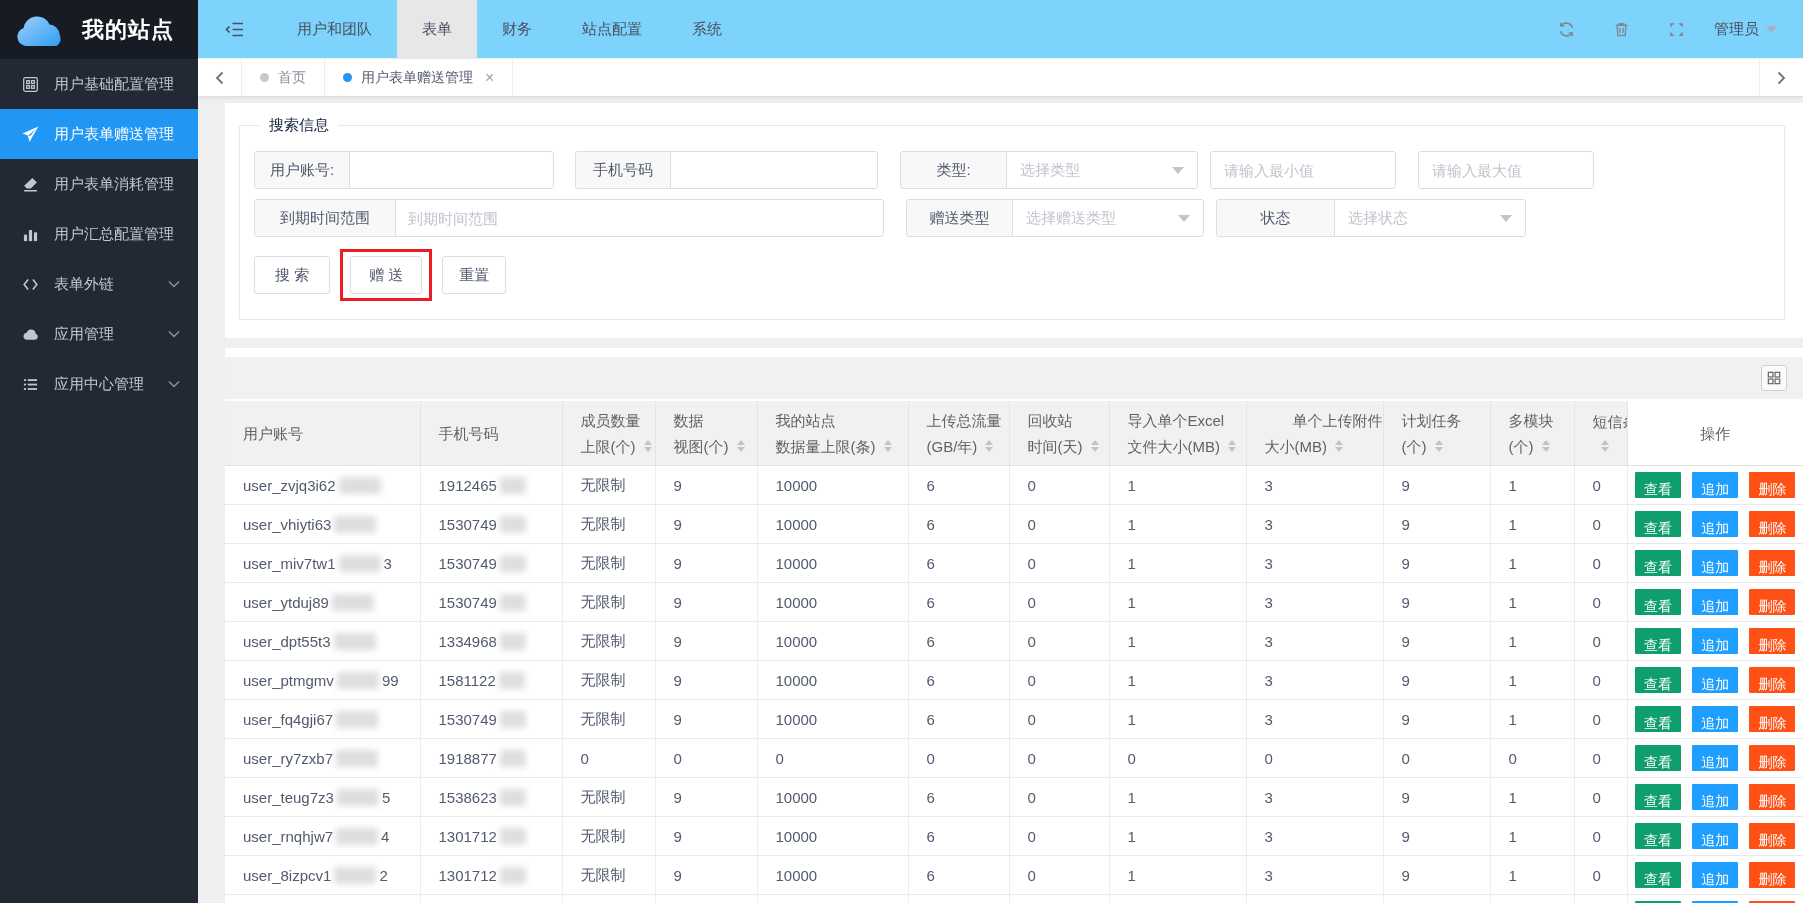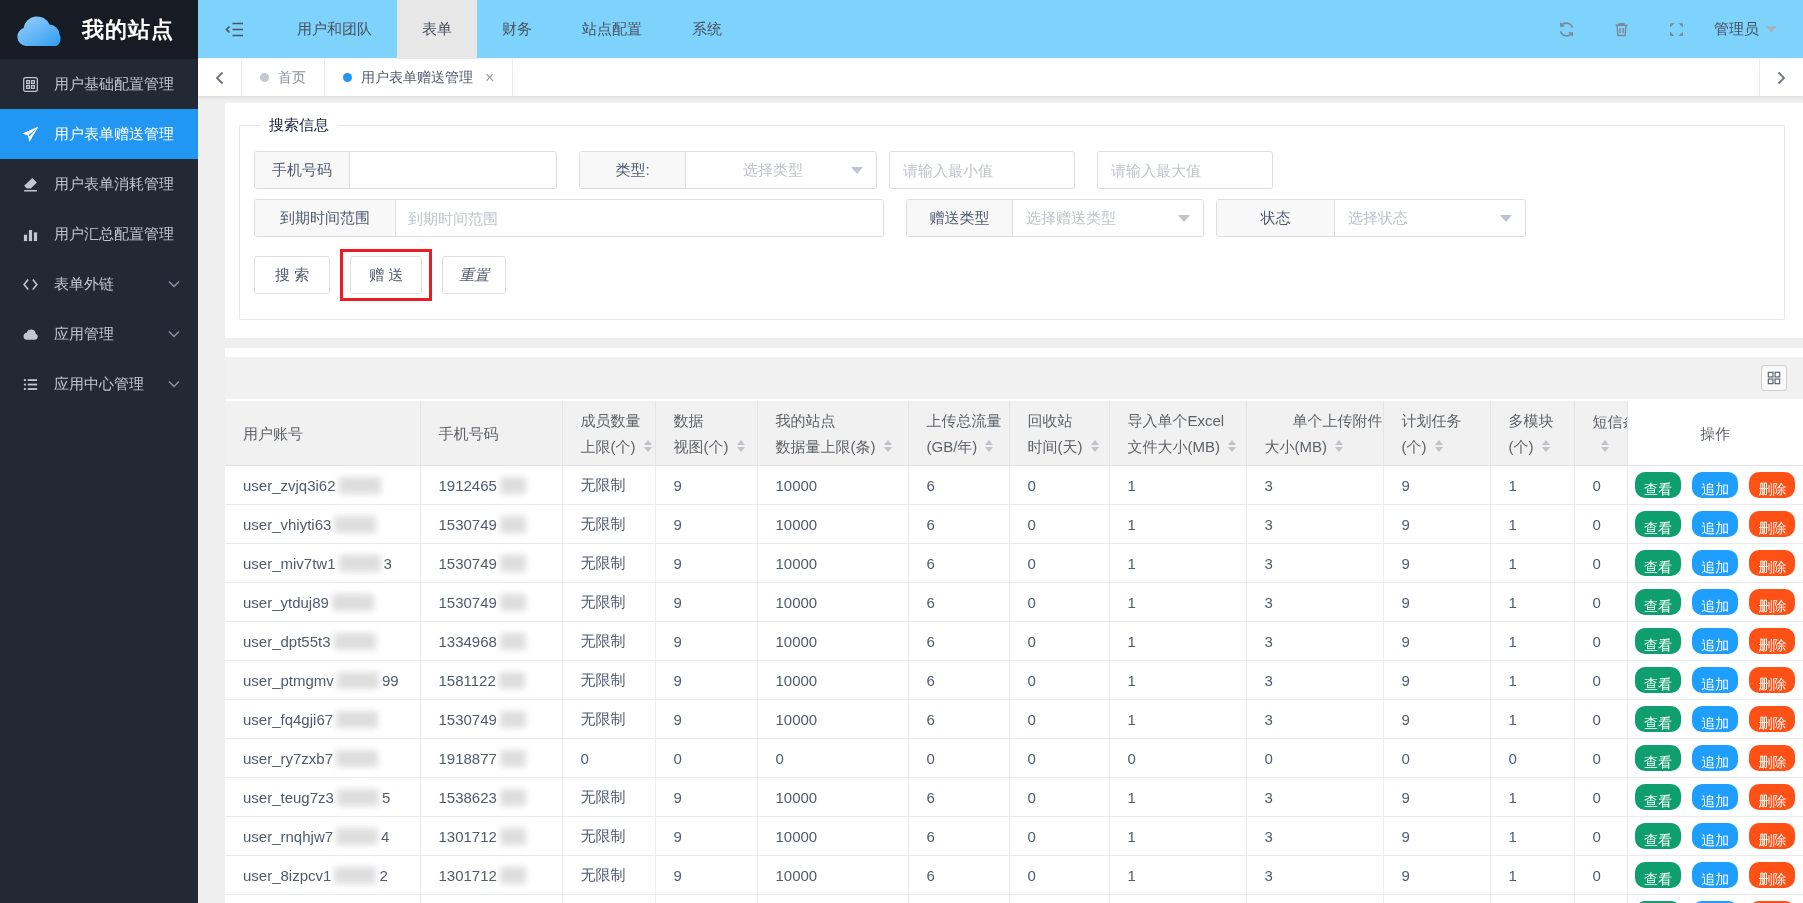--- a/index.html
+++ b/index.html
@@ -51,52 +51,52 @@
   .f-row { display:flex; align-items:center; margin-top:10px; }
   .group { display:flex; height:38px; border:1px solid #dcdee2; border-radius:3px; background:#fff; align-items:stretch; overflow:hidden; }
   .addon { display:flex; align-items:center; justify-content:center; background:#f8f8f9; border-right:1px solid #dcdee2; color:#515a6e; font-size:15px; white-space:nowrap; flex-shrink:0; }
   .ginput { border:none; outline:none; padding:0 12px; font-size:15px; color:#515a6e; flex:1; min-width:0; background:transparent; }
   .ginput::placeholder, .s-input::placeholder { color:#c0c4cc; }
   .gselect { display:flex; align-items:center; justify-content:space-between; padding:0 13px; color:#c0c4cc; font-size:15px; flex:1; cursor:pointer; }
   .sel-caret { width:0; height:0; border-left:6px solid transparent; border-right:6px solid transparent; border-top:7px solid #c0c4cc; }
   .s-input { height:38px; border:1px solid #dcdee2; border-radius:3px; padding:0 13px; font-size:15px; color:#515a6e; outline:none; }
   .g-account { width:300px; margin-right:21px; } .g-account .addon { width:95px; }
   .g-phone   { width:303px; margin-right:22px; } .g-phone .addon { width:95px; }
-  .g-type    { width:298px; margin-right:12px;gap:44px; } .g-type .addon { width:106px; }
+  .g-type    { width:298px; margin-right:12px; } .g-type .addon { width:106px; }
   .in-min { width:186px; margin-right:22px; }
   .in-max { width:176px; }
   .g-expire { width:630px; margin-right:22px; } .g-expire .addon { width:141px; }
   .g-gift { width:298px; margin-right:12px;justify-content:space-between; } .g-gift .addon { width:106px; }
   .g-status { width:310px; } .g-status .addon { width:118px; }
   .btn-row { margin-top:12px; }
   .btn { height:38px; min-width:74px; padding:0 20px; background:#fff; border:1px solid #dcdee2; border-radius:3px; font-size:15px; color:#515a6e; cursor:pointer; font-family:inherit; white-space:nowrap; }
   .red-box { border:3px solid var(--red); padding:4px 7px; margin:0 10px; display:inline-flex; }
   .btn-gift { min-width:64px; padding:0 18px; }
-  .btn-reset { min-width:62px; padding:0 16px;font-style:italic; }
+  .btn-reset { min-width:62px; padding:0 16px; }
 
   
   .table-panel { margin-top:10px; flex:1; overflow:hidden; padding-top:9px; }
   .table-toolbar { height:42px; background:#f1f1f1; margin-bottom:2px; display:flex; align-items:center; justify-content:flex-end; padding-right:16px; }
   .cols-btn { width:26px; height:26px; border:1px solid #cfcfcf; border-radius:3px; background:#fafafa; display:flex; align-items:center; justify-content:center; color:#5a5e66; cursor:pointer; }
   table.grid { width:1578px; table-layout:fixed; border-collapse:collapse; }
   th { vertical-align:middle; background:#f1f1f1; border-bottom:1px solid #e2e2e2; border-right:1px solid #e4e4e4; font-weight:normal; text-align:left; height:64px; overflow:hidden; }
   th:last-child { border-right:none; }
   .th-in { display:flex; flex-direction:column; justify-content:center; min-height:64px; padding-left:18px; white-space:nowrap; }
   .l1 { color:#5f6368; font-size:15px; line-height:1; }
   .l2 { display:flex; align-items:center; gap:8px; margin-top:11px; color:#5f6368; font-size:15px; line-height:1; }
   th.fixed { background:#fff; box-shadow:-8px 0 10px -8px rgba(0,0,0,.13); }
   th.fixed .th-in { align-items:center; padding:0; }
   .sort { display:inline-flex; flex-direction:column; cursor:pointer; }
   .sort i { display:block; width:0; height:0; border-left:4.5px solid transparent; border-right:4.5px solid transparent; }
   .s-up { border-bottom:5.5px solid #bfc3c9; margin-bottom:2.5px; }
   .s-down { border-top:5.5px solid #bfc3c9; }
   td { height:39px; border-bottom:1px solid #e8eaec; border-right:1px solid #ebedef; padding:0 8px 0 18px; font-size:15px; color:#515a6e; overflow:hidden; white-space:nowrap; background:#fff; }
   td:last-child { border-right:none; }
   .op-cell { padding:0; text-align:center; box-shadow:-8px 0 10px -8px rgba(0,0,0,.10); }
-  .abtn { height:26px; padding:9px 9px; border:none; border-radius:10px; color:#fff; font-size:14px; cursor:pointer; font-family:inherit; margin:0 3.5px; }
+  .abtn { height:26px; padding:9px 9px; border:none; border-radius:1px; color:#fff; font-size:14px; cursor:pointer; font-family:inherit; margin:0 3.5px; }
   .abtn.view { background:var(--btn-view); }
   .abtn.append { background:var(--btn-append); }
   .abtn.del { background:var(--btn-del); }
   .redact { display:inline-block; height:17px; background:#dedede; filter:blur(3px); vertical-align:-3px; margin:0 3px; border-radius:1px; }
   .rw-name { width:42px; } .rw-phone { width:26px; }
 </style>
 </head>
 <body>
 
 <div class="app">
@@ -286,20 +286,24 @@
       </span>
     </div>
 
     <main class="content">
 
       <section class="panel search-panel">
         <fieldset>
           <legend>搜索信息</legend>
 
           <div class="f-row">
+            <div class="group g-account">
+              <span class="addon">用户账号:</span>
+              <input class="ginput" style="">
+            </div>
             <div class="group g-phone">
               <span class="addon">手机号码</span>
               <input class="ginput" style="">
             </div>
             <div class="group g-type">
               <span class="addon">类型:</span>
               <div class="gselect">
                 <span>选择类型</span>
                 <i class="sel-caret"></i>
               </div>

